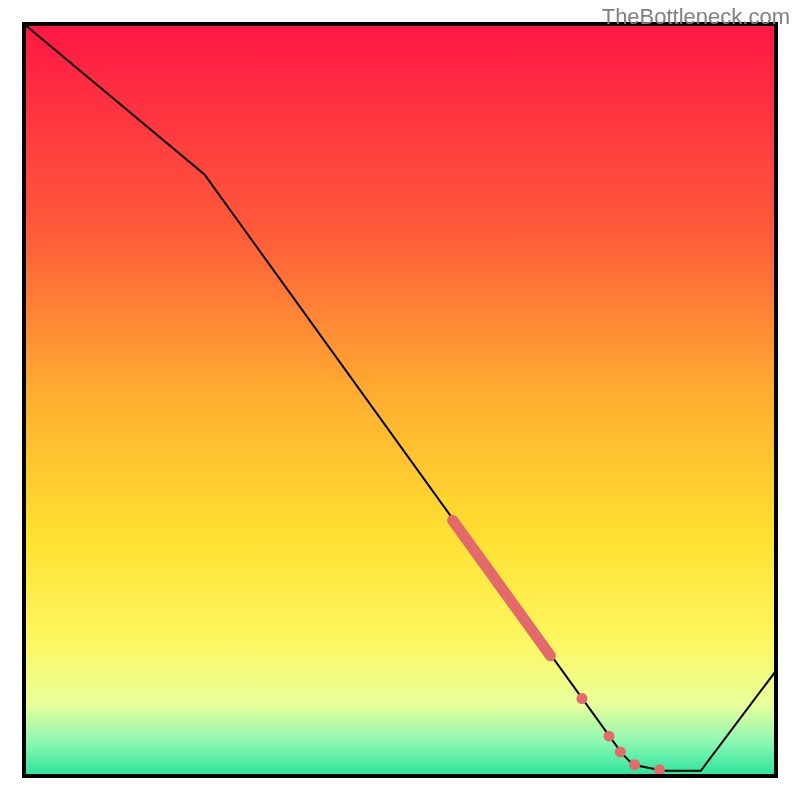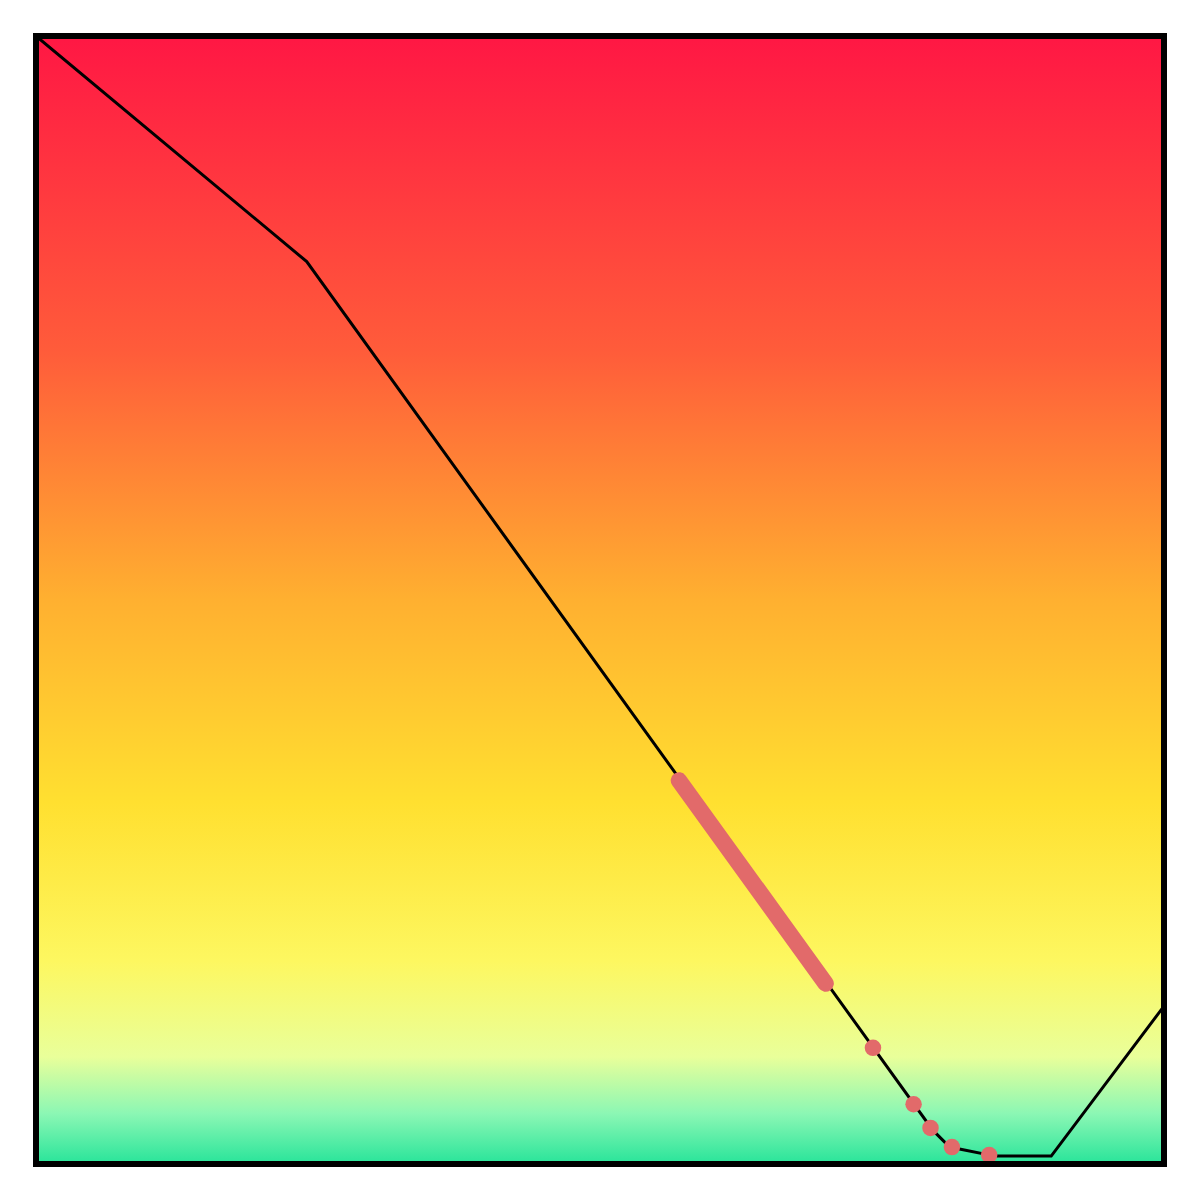--- a/index.html
+++ b/index.html
@@ -23,20 +23,21 @@
     font-size: 22px;
     color: #808080;
     font-weight: 400;
     letter-spacing: 0px;
   }
 </style>
 </head>
 <body>
 
 <div class="chart-container">
+  <div class="watermark">TheBottleneck.com</div>
   <svg id="chart-svg" width="800" height="800" viewBox="0 0 800 800">
     <defs>
       <linearGradient id="bg-grad" x1="0" y1="0" x2="0" y2="1">
           <stop offset="0%" stop-color="#ff1744"></stop>
           <stop offset="28.000000000000004%" stop-color="#ff5c3a"></stop>
           <stop offset="50%" stop-color="#ffb030"></stop>
           <stop offset="68%" stop-color="#ffe030"></stop>
           <stop offset="82%" stop-color="#fdf760"></stop>
           <stop offset="90.5%" stop-color="#e9ff9a"></stop>
           <stop offset="95.5%" stop-color="#8cf7b4"></stop>

